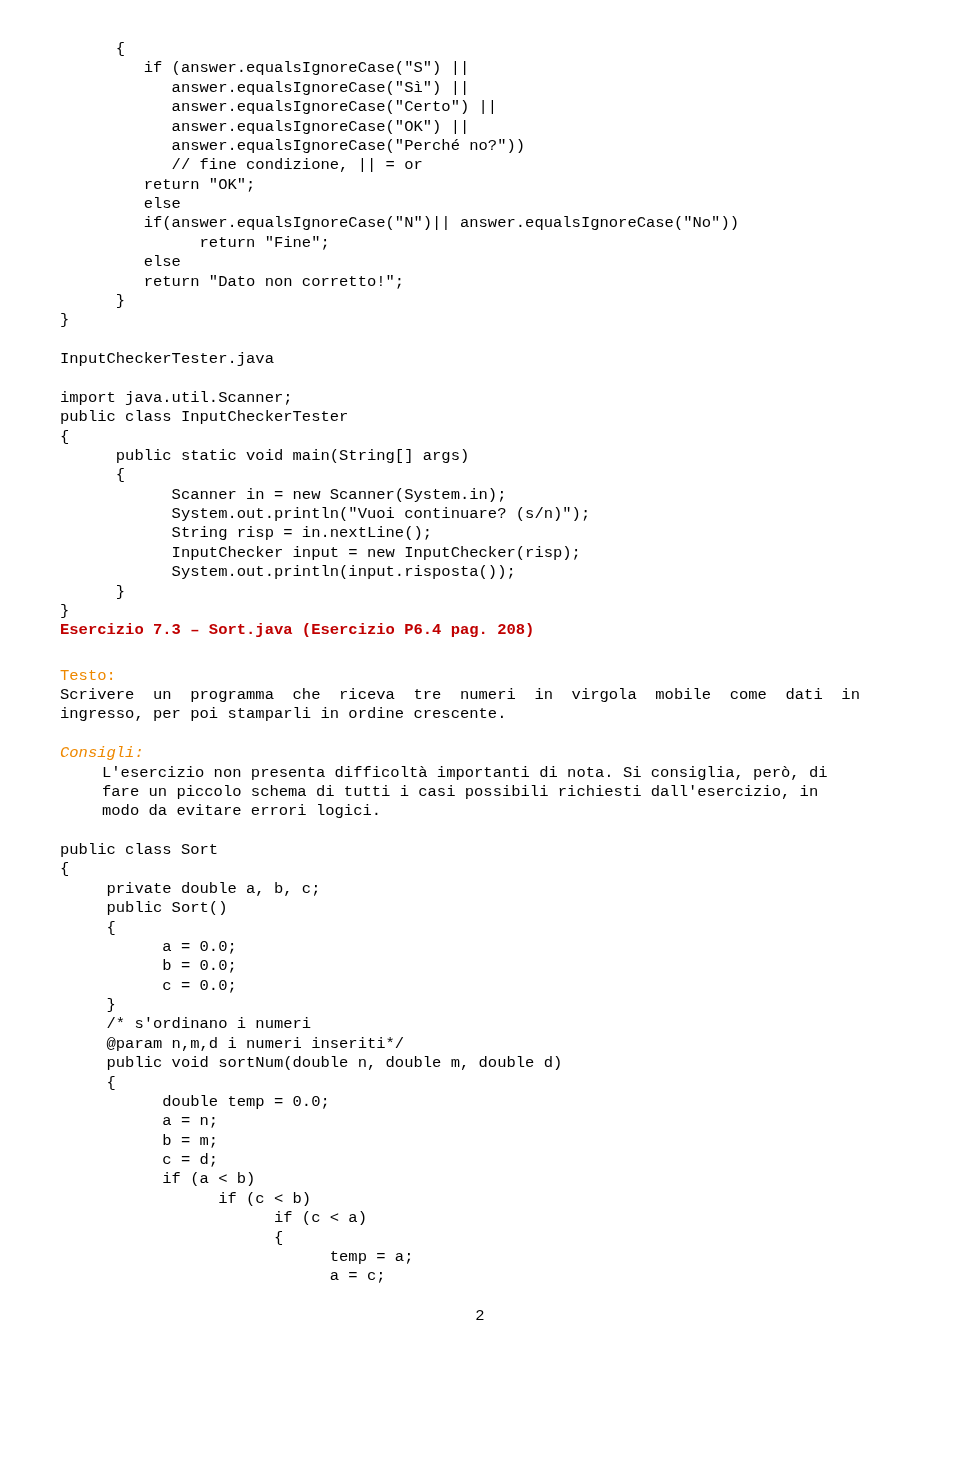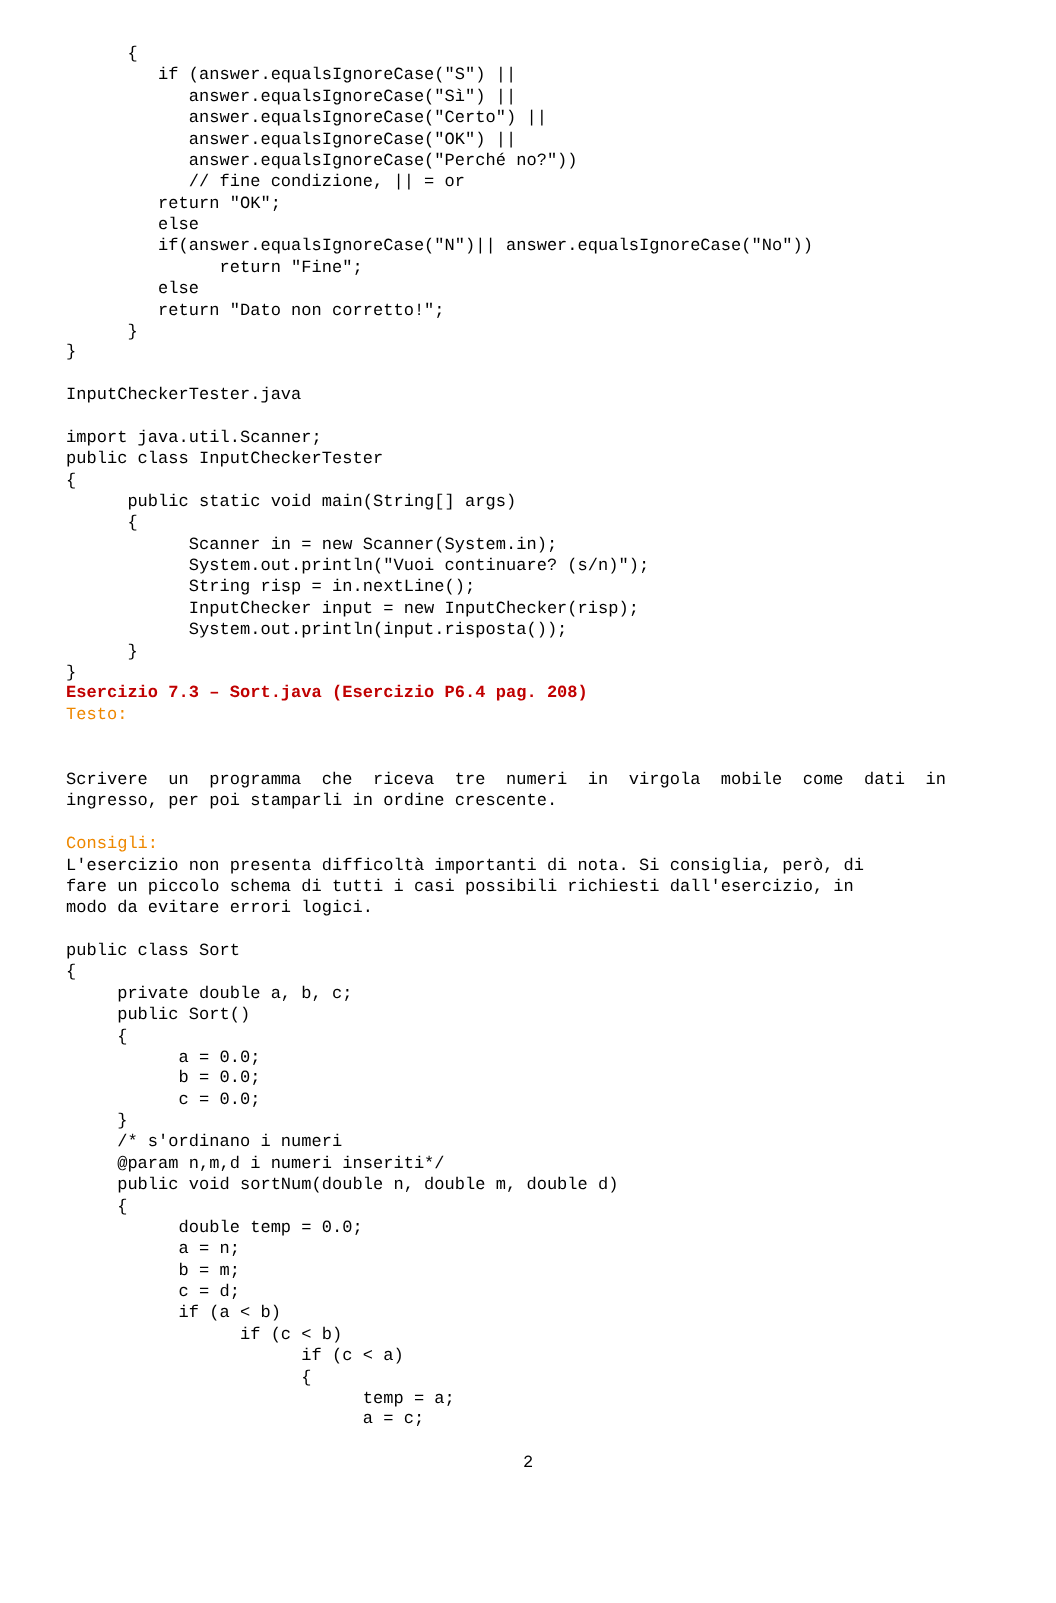--- a/index.html
+++ b/index.html
@@ -52,26 +52,26 @@
             Scanner in = new Scanner(System.in);
             System.out.println("Vuoi continuare? (s/n)");
             String risp = in.nextLine();
             InputChecker input = new InputChecker(risp);
             System.out.println(input.risposta());
       }
 }
 </pre>
 
 <pre style="color:#c00000; font-weight:bold;">Esercizio 7.3 – Sort.java (Esercizio P6.4 pag. 208)</pre>
-<pre style="color:#ee8800;">Testo:</pre>
-<pre style="text-align:justify;margin-top:40px;">Scrivere  un  programma  che  riceva  tre  numeri  in  virgola  mobile  come  dati  in
+<pre style="color:#ee8800;margin-top:26px;">Testo:</pre>
+<pre style="text-align:justify;">Scrivere  un  programma  che  riceva  tre  numeri  in  virgola  mobile  come  dati  in
 ingresso, per poi stamparli in ordine crescente.</pre>
 <pre> </pre>
-<pre style="color:#ee8800;">Consigli:</pre>
-<pre style="text-align:justify;">L'esercizio non presenta difficoltà importanti di nota. Si consiglia, però, di
+<pre style="color:#ee8800;font-style:italic;">Consigli:</pre>
+<pre style="text-align:justify;margin-left:42px;">L'esercizio non presenta difficoltà importanti di nota. Si consiglia, però, di
 fare un piccolo schema di tutti i casi possibili richiesti dall'esercizio, in
 modo da evitare errori logici.</pre>
 <pre> </pre>
 <pre>public class Sort
 {
      private double a, b, c;
      public Sort()
      {
            a = 0.0;
            b = 0.0;

